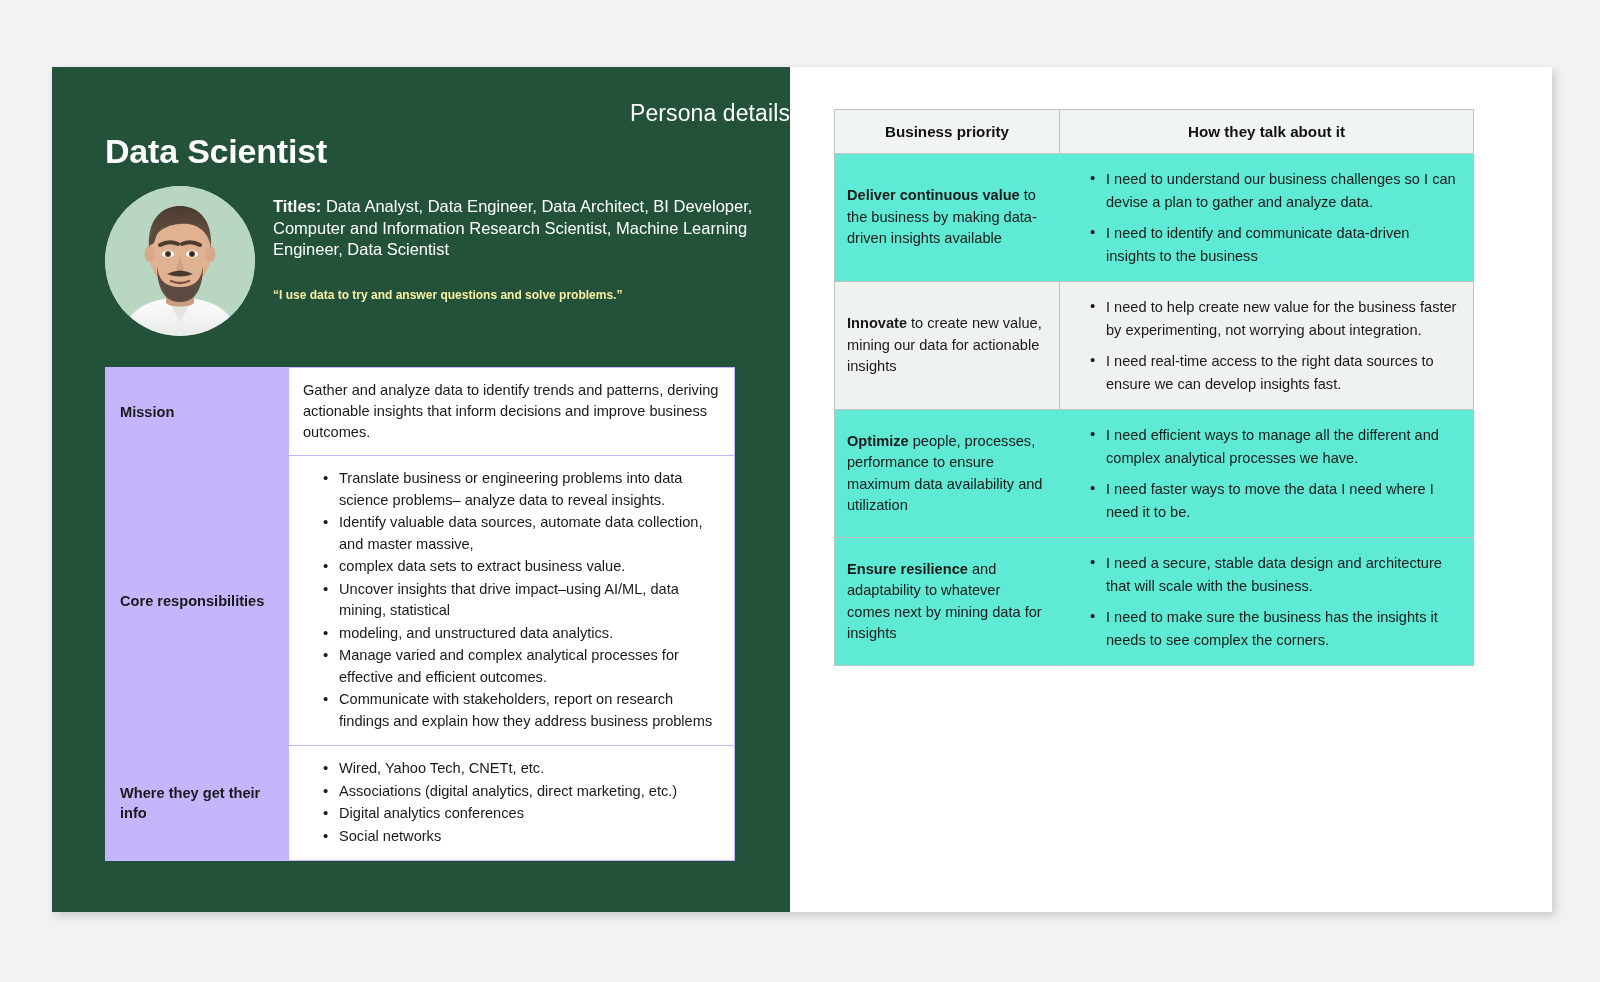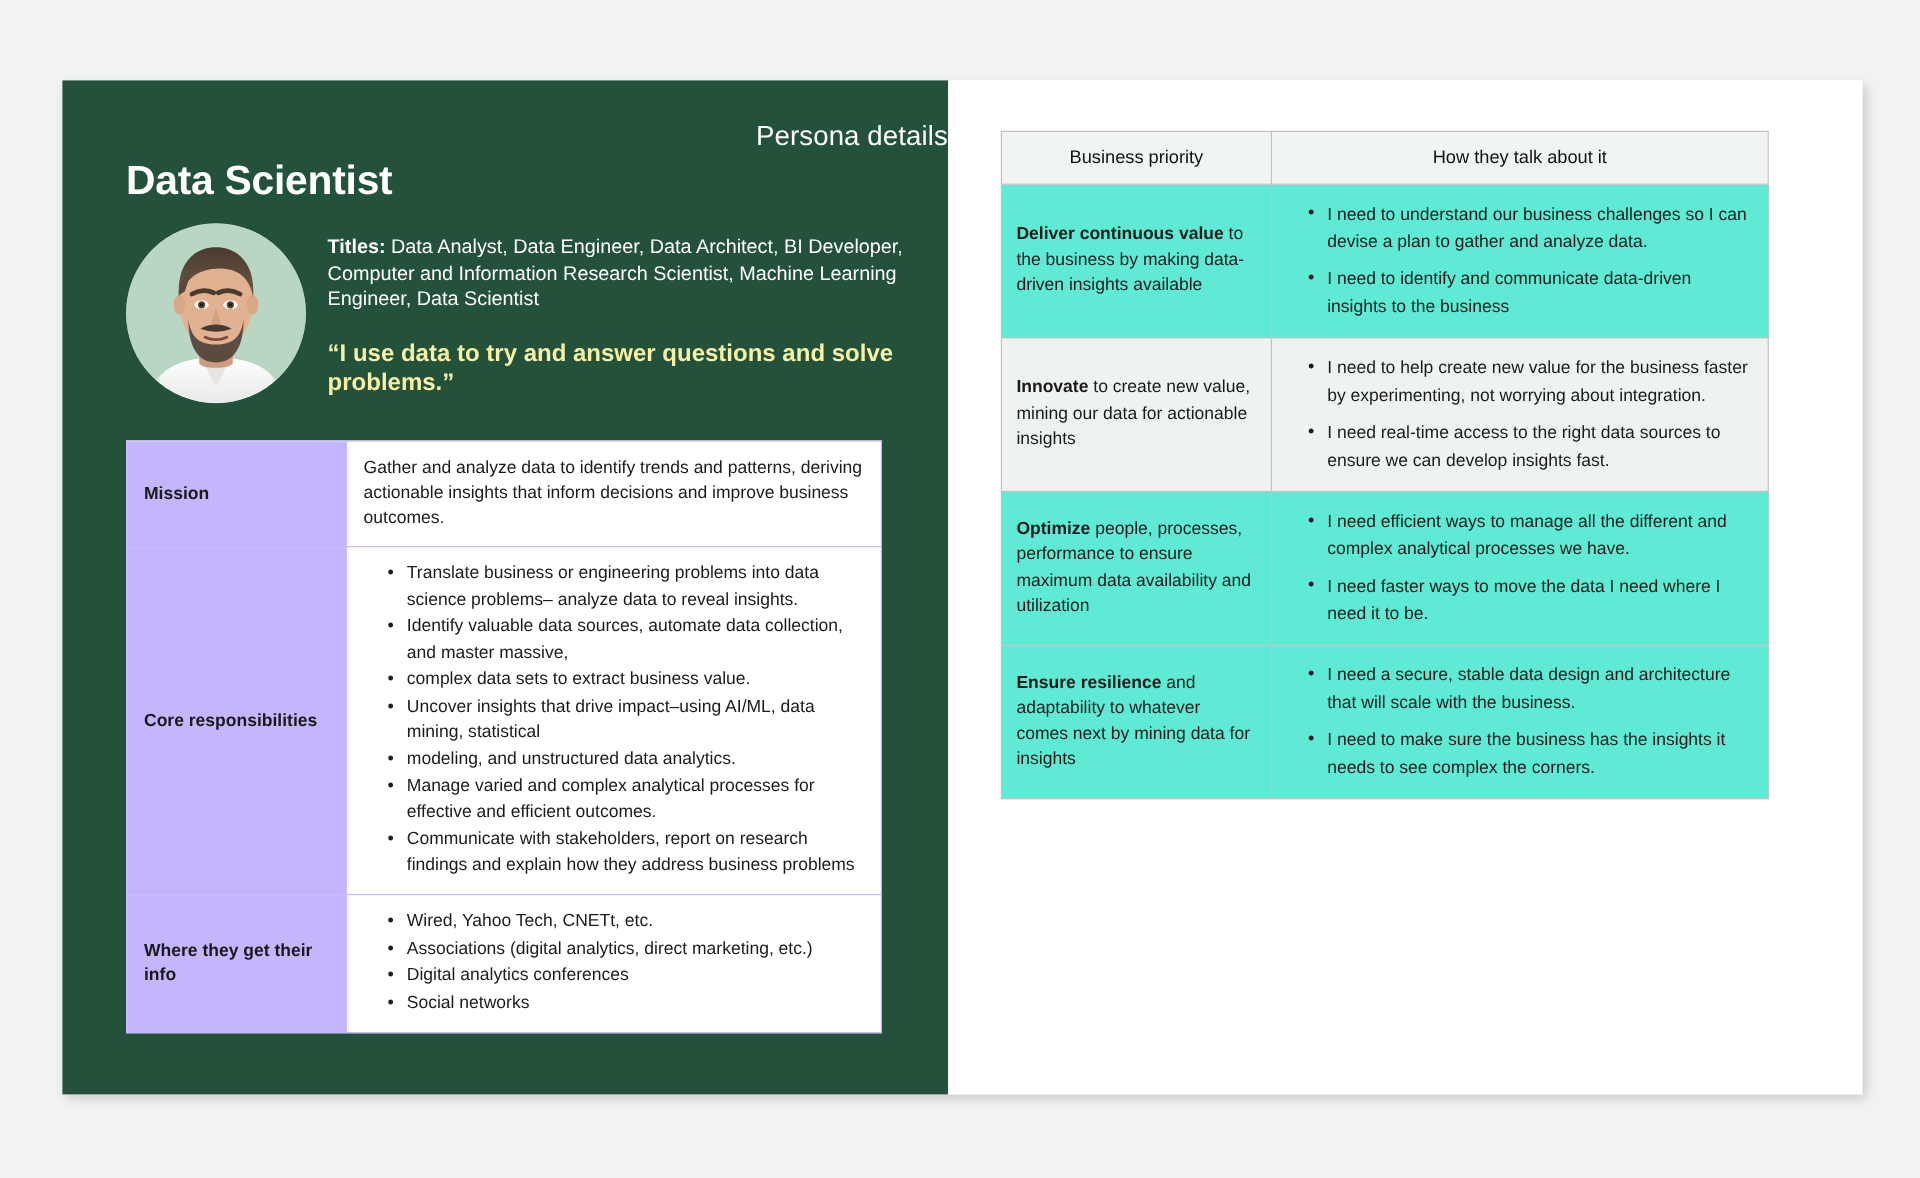--- a/index.html
+++ b/index.html
@@ -76,21 +76,21 @@
   .titles {
     color: #ffffff;
     font-size: 16.5px;
     line-height: 21.5px;
     margin: 0;
   }
   .titles b { font-weight: bold; }
 
   .quote {
     color: #f6f1a4;
-    font-size: 20px;
+    font-size: 12px;
     line-height: 24px;
     font-weight: bold;
     margin: 22px 0 0 0;
   }
 
   
   .left-table {
     position: absolute;
     left: 53px;
     top: 300px;
@@ -159,21 +159,21 @@
     padding: 12px 8px;
     border: 1px solid #23513a;
     text-align: center;
   }
   .right-table th.banner b { font-weight: bold; }
 
   .right-table th.colhead {
     background: #f1f5f2;
     color: #111111;
     font-size: 15.2px;
-    font-weight: normal;
+    font-weight: bold;
     padding: 13px 8px;
     border: 1px solid #c2c2c2;
     text-align: center;
   }
   .right-table th.colhead.c1 { width: 208px; }
 
   .right-table td {
     border: 1px solid #c2c2c2;
     vertical-align: middle;
     padding: 14px 12px;

